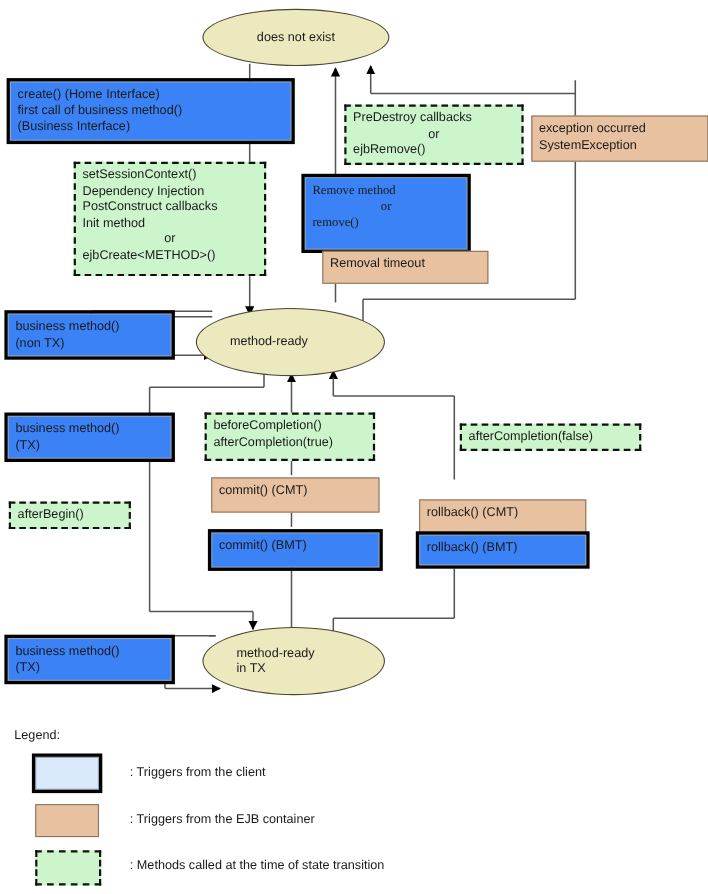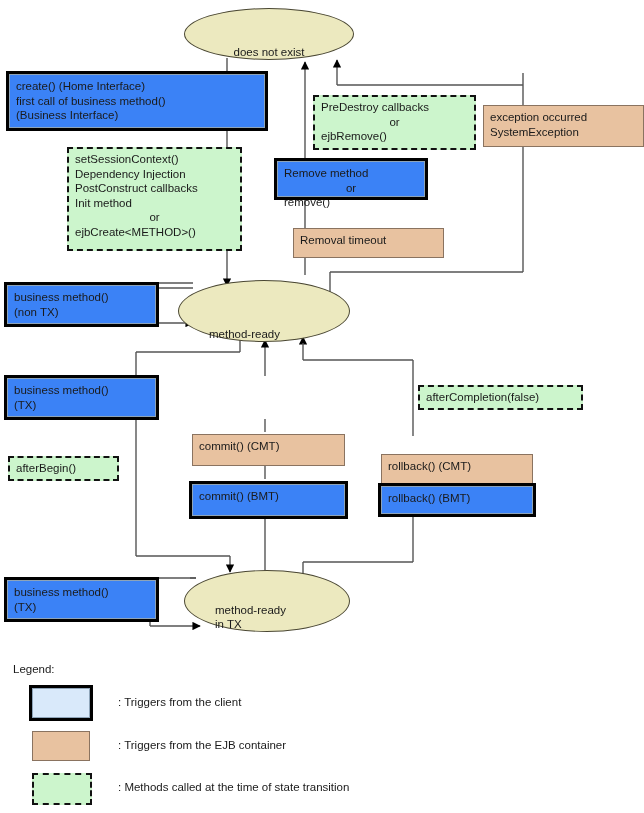--- a/index.html
+++ b/index.html
@@ -7,21 +7,21 @@
        font-family:"Liberation Sans","DejaVu Sans",sans-serif;color:#1a1a1a;}
 
   #diagram{position:absolute;inset:0;width:644px;height:813px;}
   #edges{position:absolute;left:0;top:0;width:644px;height:813px;}
 
   .node{position:absolute;box-sizing:border-box;}
 
   
   .state{
     background:#ece9bf;border:1px solid #4a4733;border-radius:50%;
-    display:flex;align-items:flex-end;justify-content:center;
+    display:flex;align-items:center;justify-content:center;
     text-align:center;font-size:11.5px;line-height:14px;
   }
   .state .lbl{display:block;}
   .state.left-align{justify-content:flex-start;padding-left:30px;text-align:left;}
 
   
   .client{
     background:#3b82f6;border:1px solid #8ea4b8;outline:3px solid #000000;
     outline-offset:0px;
     font-size:11.5px;line-height:14.5px;padding:4px 6px;
@@ -131,21 +131,21 @@
     <div>PreDestroy callbacks</div>
     <div class="ctr">or</div>
     <div>ejbRemove()</div>
   </div>
 
   <div class="node container" style="left:483px;top:105px;width:161px;height:42px;">
     <div>exception occurred</div>
     <div>SystemException</div>
   </div>
 
-  <div class="node client" style="left:277px;top:161px;width:148px;height:36px;">
+  <div class="node client" style="left:277px;top:161px;width:148px;height:66px;font-family:Liberation Serif, serif;">
     <div>Remove method</div>
     <div class="ctr">or</div>
     <div>remove()</div>
   </div>
 
   <div class="node container" style="left:277px;top:228px;width:151px;height:30px;margin-left:16px;">
     <div>Removal timeout</div>
   </div>
 
   <div class="node state left-align" style="left:178px;top:280px;width:172px;height:62px;">
@@ -159,20 +159,24 @@
 
   <div class="node client" style="left:7px;top:378px;width:149px;height:39px;">
     <div>business method()</div>
     <div>(TX)</div>
   </div>
 
   <div class="node methods" style="left:8px;top:456px;width:111px;height:25px;">
     <div>afterBegin()</div>
   </div>
 
+  <div class="node methods" style="left:186px;top:375px;width:155px;height:44px;">
+    <div>beforeCompletion()</div>
+    <div>afterCompletion(true)</div>
+  </div>
 
   <div class="node methods" style="left:418px;top:385px;width:165px;height:25px;">
     <div>afterCompletion(false)</div>
   </div>
 
   <div class="node container" style="left:192px;top:434px;width:153px;height:32px;">
     <div>commit() (CMT)</div>
   </div>
 
   <div class="node container" style="left:381px;top:454px;width:152px;height:32px;">

